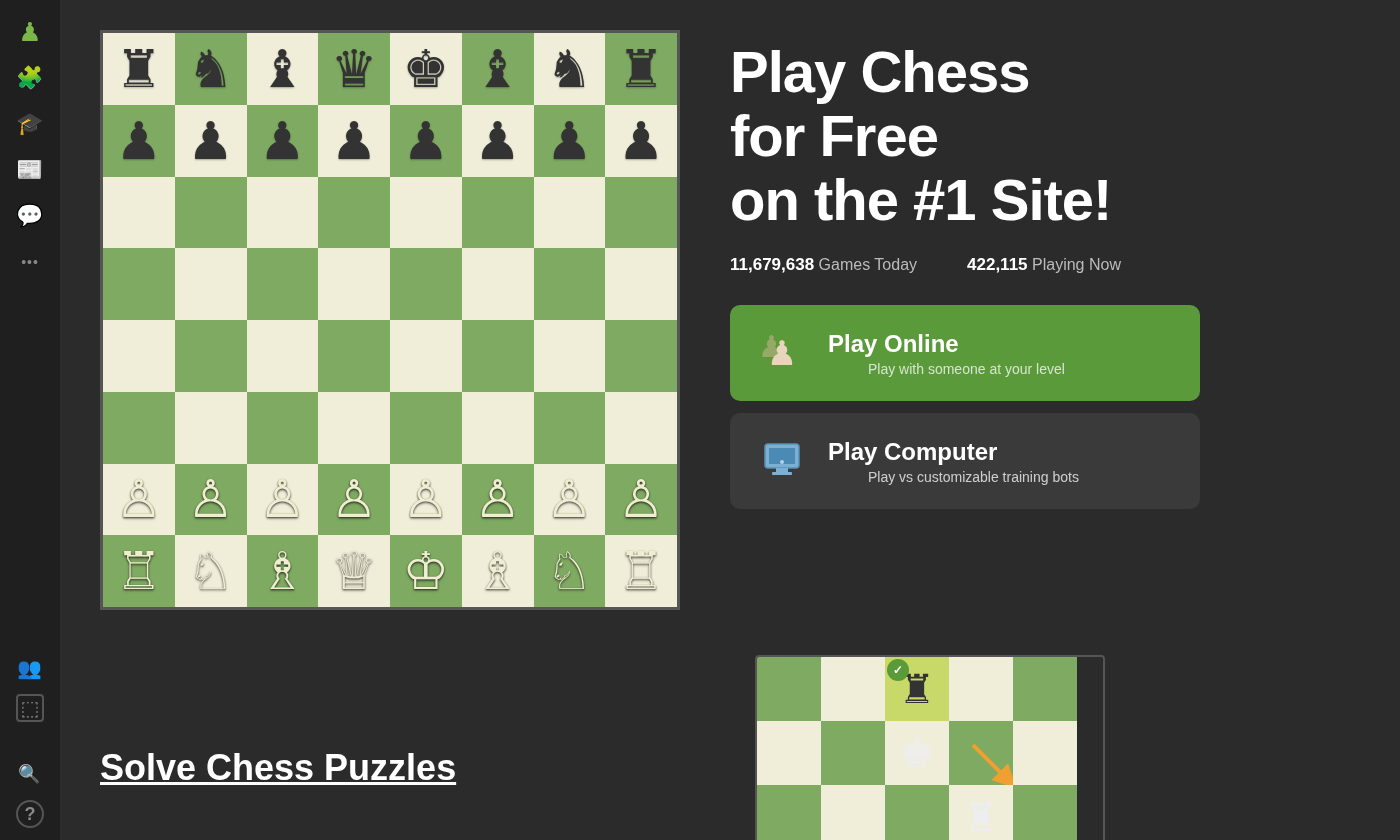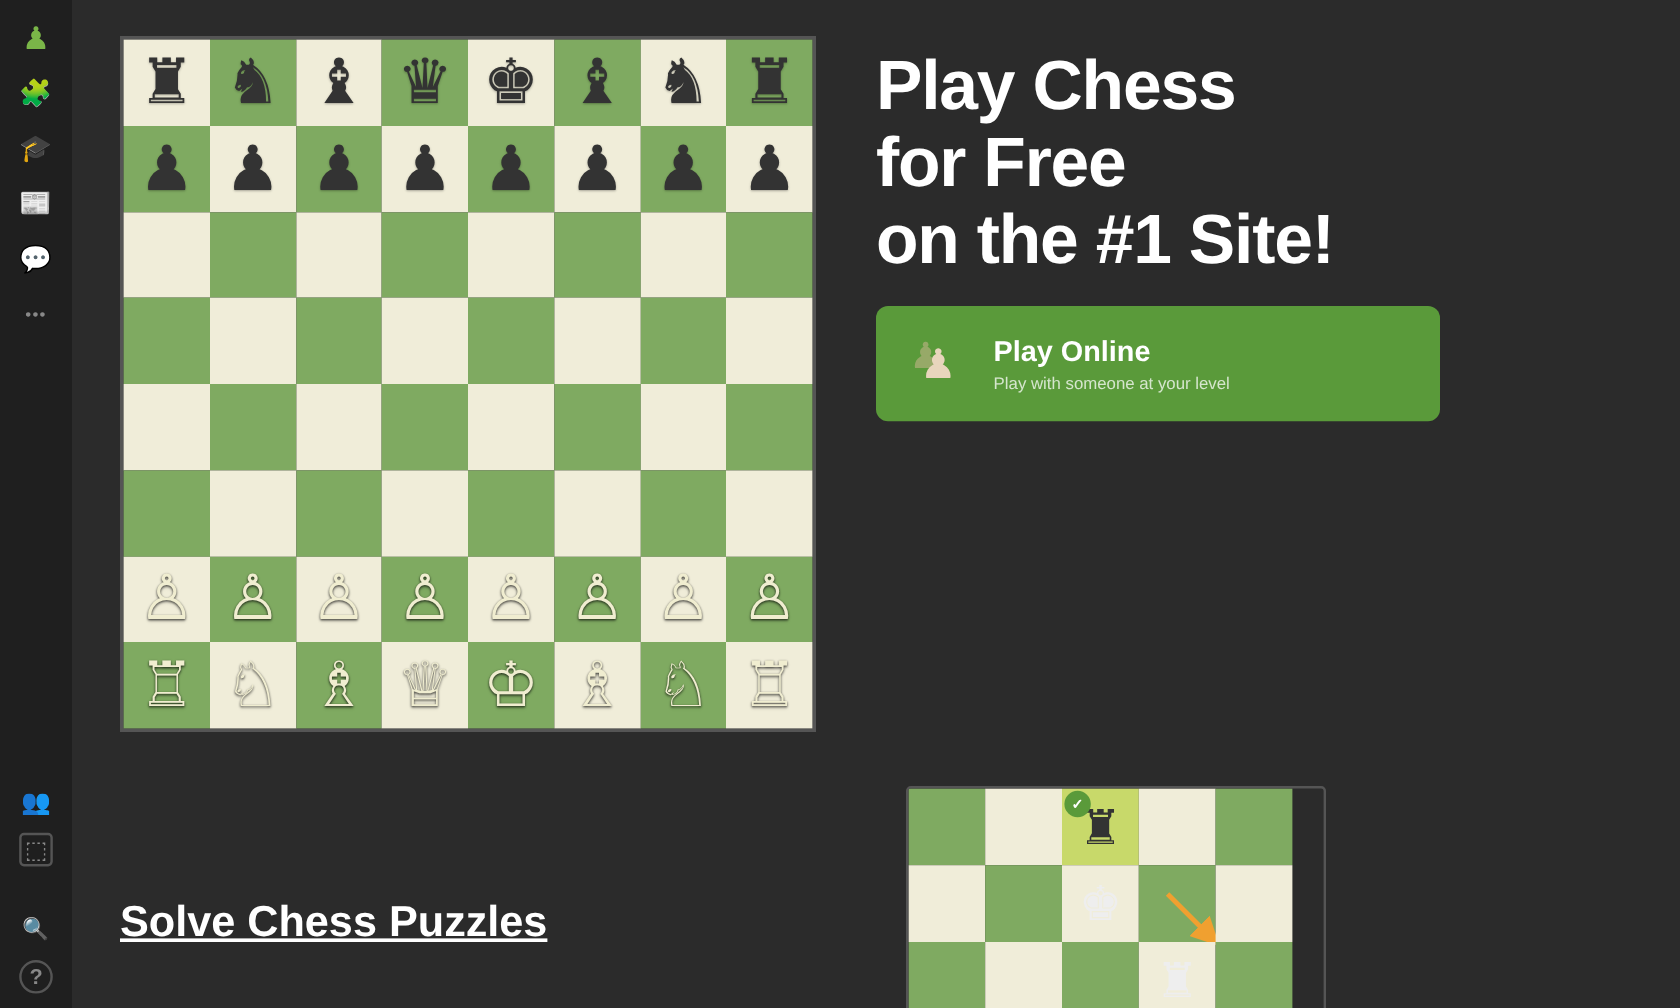--- a/index.html
+++ b/index.html
@@ -155,20 +155,21 @@
     .btn-title {
       font-size: 24px;
       font-weight: 800;
       color: #fff;
       line-height: 1.2;
     }
     .btn-subtitle {
       font-size: 14px;
       color: rgba(255,255,255,0.75);
       margin-top: 2px;
+      margin-left: 40px;
     }
 
     
     .bottom-section {
       display: flex;
       padding: 0 40px;
       gap: 50px;
       margin-top: 10px;
     }
     .bottom-left {
@@ -372,34 +373,59 @@
             <span class="piece" style="color: rgb(240, 237, 208); text-shadow: rgba(0, 0, 0, 0.5) 0px 1px 2px; filter: drop-shadow(rgba(0, 0, 0, 0.4) 0px 1px 1px);">♖</span>
           </div>
         </div>
     </div>
 
     <div class="right-panel">
       <h1 class="hero-title">
         Play Chess<br>for Free<br>on the #1 Site!
       </h1>
 
+      <div class="stats-row">
+        <div>
+          <span class="stat-number">11,679,638</span>
+          <span>Games Today</span>
+        </div>
+        <div>
+          <span class="stat-number">422,115</span>
+          <span>Playing Now</span>
+        </div>
+      </div>
 
       <div class="action-buttons">
 
         <button class="action-btn green">
           <div class="btn-icon" style="font-size:44px; position:relative;">
             <span style="opacity:0.5; font-size:30px; color:#d4b896; position:absolute; top:4px; left:4px;">♟</span>
             <span style="font-size:34px; color:#e8d5bc; position:relative; z-index:1;">♟</span>
           </div>
           <div class="btn-text">
             <span class="btn-title">Play Online</span>
             <span class="btn-subtitle">Play with someone at your level</span>
           </div>
         </button>
 
+        <button class="action-btn dark-btn">
+          <div class="btn-icon">
+            <svg width="46" height="46" viewBox="0 0 46 46" fill="none">
+              <rect x="6" y="6" width="34" height="24" rx="3" fill="#7ab0d4" stroke="#5a90b4" stroke-width="1.5"></rect>
+              <rect x="10" y="10" width="26" height="16" rx="1" fill="#4a8ab4"></rect>
+              <rect x="17" y="30" width="12" height="4" fill="#7ab0d4"></rect>
+              <rect x="13" y="34" width="20" height="3" rx="1" fill="#7ab0d4"></rect>
+              <circle cx="23" cy="24" r="2" fill="#fff" opacity="0.6"></circle>
+            </svg>
+          </div>
+          <div class="btn-text">
+            <span class="btn-title">Play Computer</span>
+            <span class="btn-subtitle">Play vs customizable training bots</span>
+          </div>
+        </button>
       </div>
     </div>
   </div>
 
   <div class="bottom-section">
     <div class="bottom-left">
       <h2 class="section-title">Solve Chess Puzzles</h2>
     </div>
     <div class="bottom-right">
 

